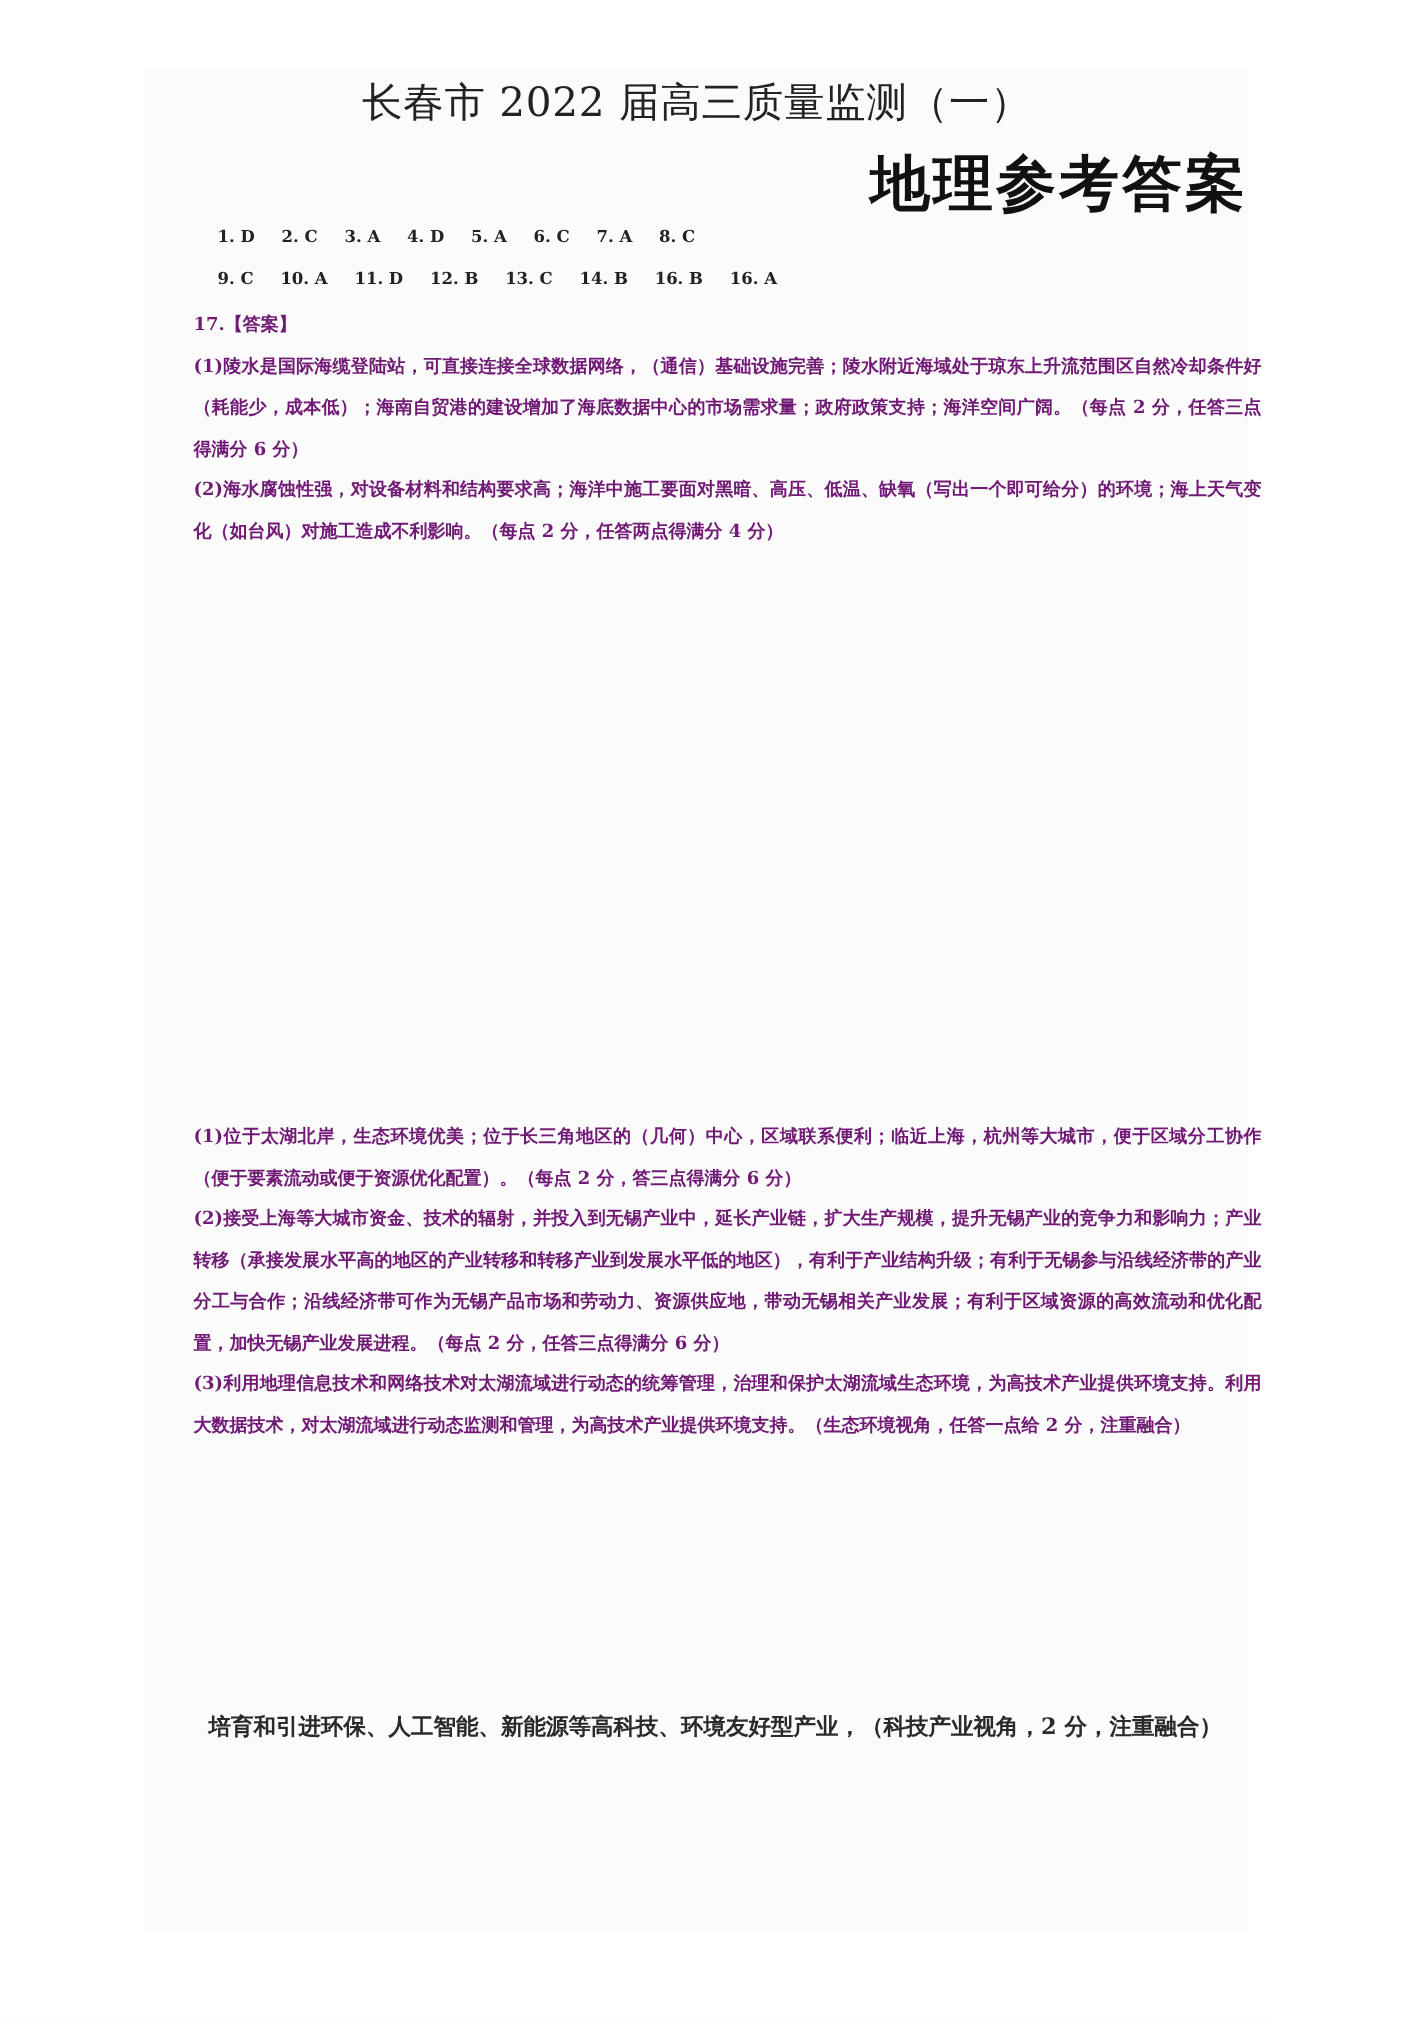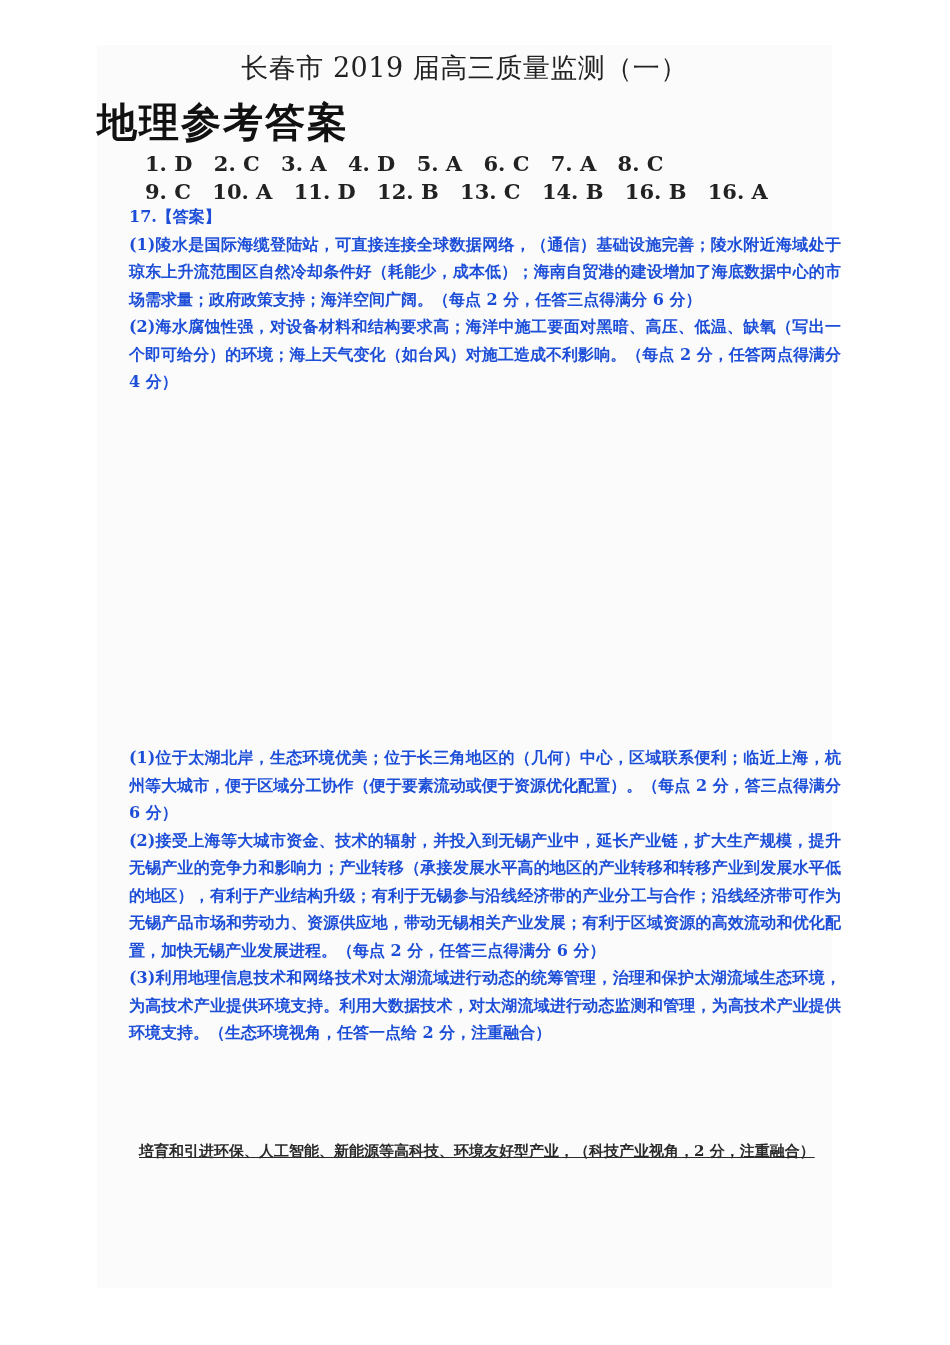--- a/index.html
+++ b/index.html
@@ -2,45 +2,45 @@
 <html><head>
   <meta charset="utf-8">
   <style>
     html, body { margin: 0; padding: 0; background: #ffffff; }
     body { width: 950px; height: 1345px; position: relative; overflow: hidden;
            font-family: "DejaVu Serif", "Liberation Serif", serif; color: #1f1f1f; }
     .page { position: absolute; left: 97px; top: 45px; width: 735px; height: 1243px;
             background: #fbfbfb; }
     .title1 { position: absolute; left: 0; width: 735px; top: 5px; text-align: center;
               font-size: 27px; letter-spacing: 0.5px; color: #222; }
-    .title2 { position: absolute; left: 0; width: 735px; top: 50px; text-align: left;
+    .title2 { position: absolute; left: 0; width: 735px; top: 50px; text-align: right;
               font-family: "DejaVu Sans", sans-serif; font-weight: bold;
               font-size: 40px; letter-spacing: 2px; color: #111; }
-    .keyrow { position: absolute; left: 48px; font-size: 21px; font-weight: bold; color: #222;
+    .keyrow { position: absolute; left: 48px; font-size: 11px; font-weight: bold; color: #222;
               white-space: nowrap; }
     .keyrow span { display: inline-block; margin-right: 14px; }
     .keyrow1 { top: 106px; }
     .keyrow2 { top: 134px; }
-    .block { position: absolute; left: 32px; width: 712px; font-size: 16px;
-             line-height: 27.5px; font-weight: bold; color: #1d4ed8; text-align: justify; }
+    .block { position: absolute; left: 32px; width: 712px; font-size: 12px;
+             line-height: 27.5px; font-weight: bold; color: #701a75; text-align: justify; }
     .block p { margin: 0; }
     .qhead { font-weight: bold; }
     .q17 { top: 158px; }
     .q18 { top: 402px; }
     .q19 { top: 699px; }
     .extra { position: absolute; left: 42px; width: 690px; top: 1093px; font-size: 15px;
              line-height: 27px; font-weight: bold; color: #2a2a2a; }
-    .extra p { margin: 0; text-decoration: underline; }
+    .extra p { margin: 0; }
   </style>
 </head>
 <body>
 
 <div class="page">
 
-  <div class="title1">长春市 2019 届高三质量监测（一）</div>
+  <div class="title1">长春市 2022 届高三质量监测（一）</div>
   <div class="title2">地理参考答案</div>
 
   <div class="keyrow keyrow1">
     <span>1. D</span>
     <span>2. C</span>
     <span>3. A</span>
     <span>4. D</span>
     <span>5. A</span>
     <span>6. C</span>
     <span>7. A</span>

